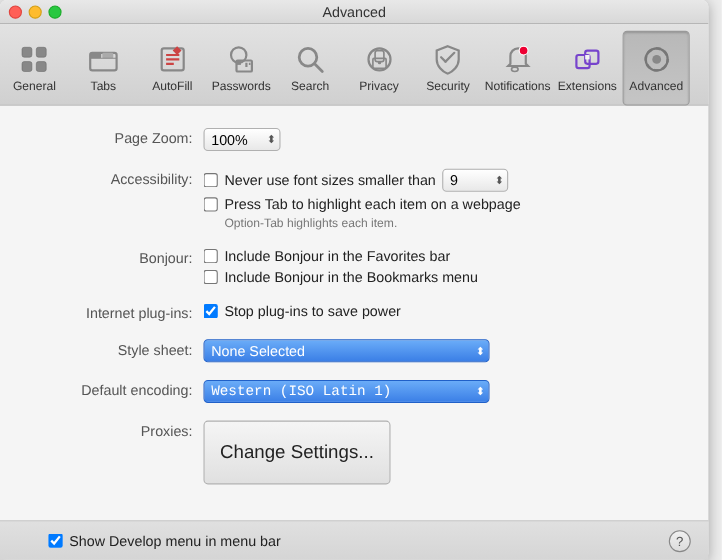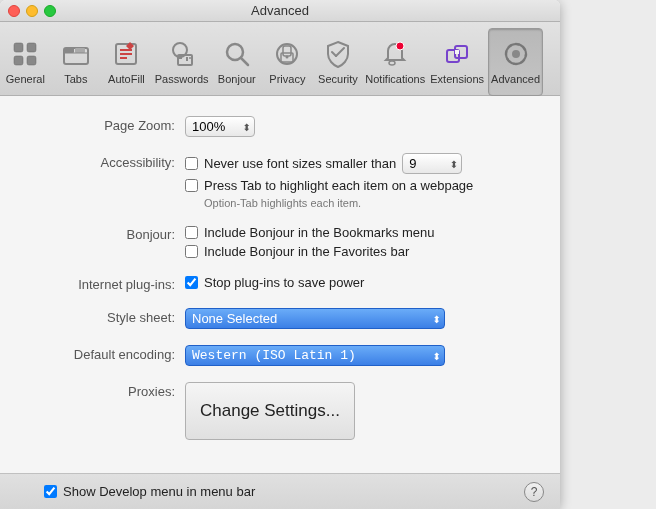--- a/index.html
+++ b/index.html
@@ -5,21 +5,21 @@
     * { box-sizing: border-box; margin: 0; padding: 0; }
     body {
       font-family: -apple-system, BlinkMacSystemFont, 'Helvetica Neue', Arial, sans-serif;
       font-size: 13px;
       background: #ececec;
       width: 656px;
       height: 509px;
       overflow: hidden;
     }
     .window {
-      width: 560px;
+      width: 644px;
       height: 509px;
       background: #f5f5f5;
       border-radius: 6px;
       box-shadow: 0 2px 12px rgba(0,0,0,0.3);
       display: flex;
       flex-direction: column;
     }
     .title-bar {
       height: 22px;
       background: linear-gradient(to bottom, #e8e8e8, #d8d8d8);
@@ -279,21 +279,21 @@
       <span class="toolbar-label">Passwords</span>
     </div>
 
     <div class="toolbar-item">
       <div class="toolbar-icon">
         <svg width="28" height="28" viewBox="0 0 28 28">
           <circle cx="12" cy="12" r="8" fill="none" stroke="#888" stroke-width="2.5"></circle>
           <line x1="18" y1="18" x2="25" y2="25" stroke="#888" stroke-width="2.5" stroke-linecap="round"></line>
         </svg>
       </div>
-      <span class="toolbar-label">Bonjour</span>
+      <span class="toolbar-label">Search</span>
     </div>
 
     <div class="toolbar-item">
       <div class="toolbar-icon">
         <svg width="28" height="28" viewBox="0 0 28 28">
           <circle cx="14" cy="14" r="10" fill="none" stroke="#888" stroke-width="2"></circle>
           <rect x="10" y="6" width="8" height="10" rx="2" fill="none" stroke="#888" stroke-width="1.5"></rect>
           <rect x="8" y="13" width="12" height="9" rx="1" fill="none" stroke="#888" stroke-width="1.5"></rect>
           <circle cx="14" cy="17" r="1.5" fill="#888"></circle>
         </svg>
@@ -397,26 +397,26 @@
           <label class="checkbox-label" for="pth">Press Tab to highlight each item on a webpage</label>
         </div>
         <div class="hint-text">Option-Tab highlights each item.</div>
       </div>
     </div>
 
     <div class="form-row">
       <div class="form-label">Bonjour:</div>
       <div class="form-controls">
         <div class="form-controls-row">
+          <input type="checkbox" id="bfb" style="">
+          <label class="checkbox-label" for="bfb">Include Bonjour in the Favorites bar</label>
+        </div>
+        <div class="form-controls-row">
           <input type="checkbox" id="bbm" style="">
           <label class="checkbox-label" for="bbm">Include Bonjour in the Bookmarks menu</label>
-        </div>
-        <div class="form-controls-row">
-          <input type="checkbox" id="bfb" style="">
-          <label class="checkbox-label" for="bfb">Include Bonjour in the Favorites bar</label>
         </div>
       </div>
     </div>
 
     <div class="form-row">
       <div class="form-label">Internet plug-ins:</div>
       <div class="form-controls">
         <div class="form-controls-row">
           <input type="checkbox" id="sps" checked="" style="">
           <label class="checkbox-label" for="sps">Stop plug-ins to save power</label>

